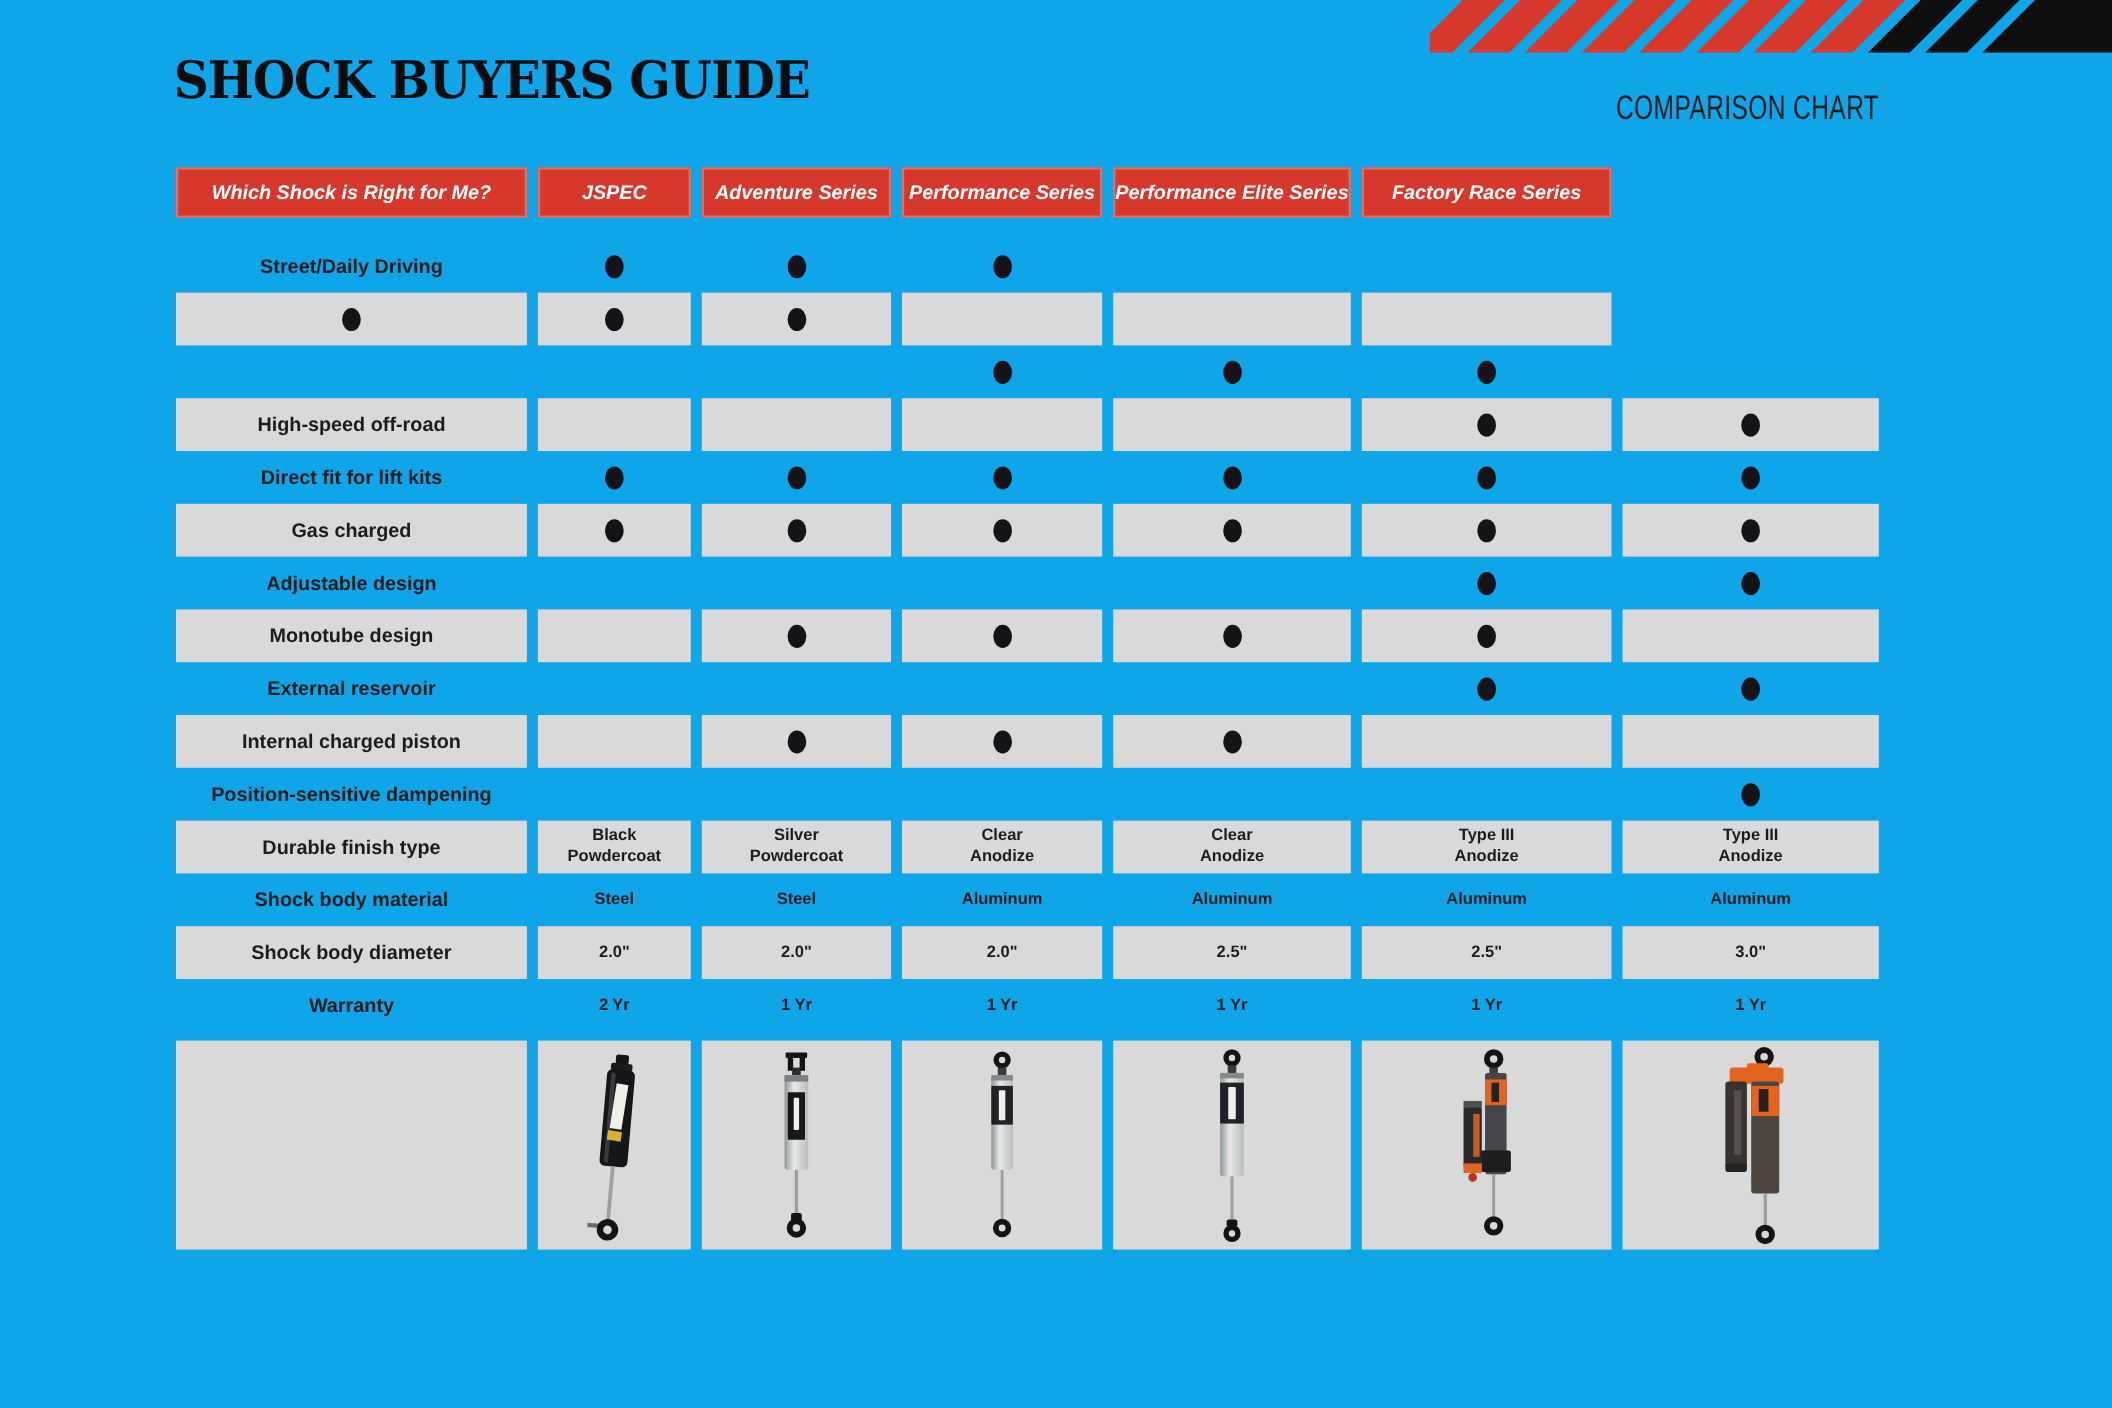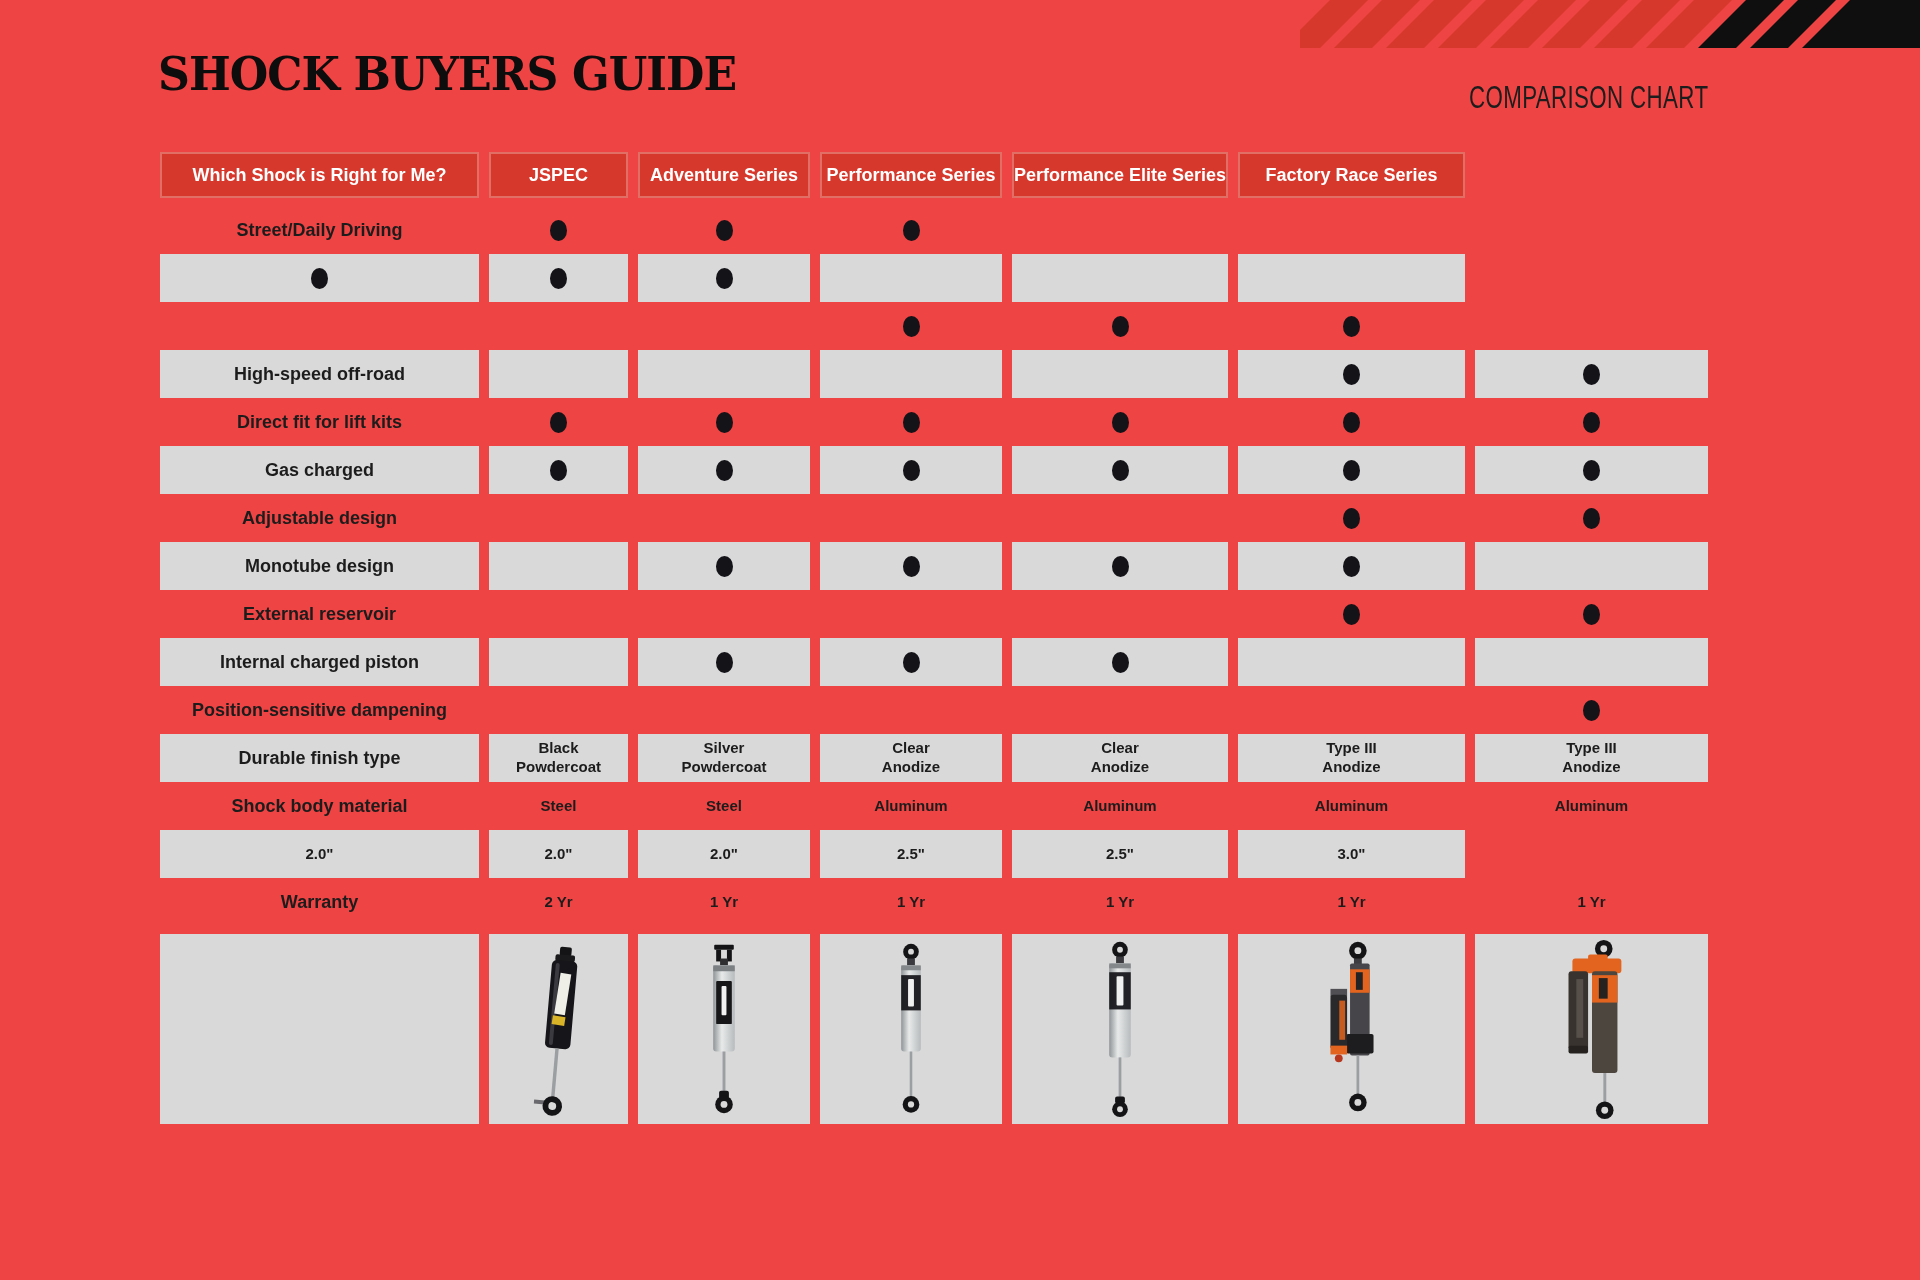--- a/index.html
+++ b/index.html
@@ -1,32 +1,32 @@
 <!DOCTYPE html>
 <html style="--red: #d6382c;"><head>
 <meta charset="utf-8">
 <style>
   html,body{margin:0;padding:0;background:#ffffff;}
-  .canvas{position:relative;width:1920px;height:1280px;background:#ef4444;overflow:hidden;
+  .canvas{position:relative;width:1920px;height:1280px;background:#0ea5e9;overflow:hidden;
           font-family:"Liberation Sans",sans-serif;color:#1b1b1b;}
 
   
   .stripes{position:absolute;top:0;right:0;}
 
   
   .page-title{position:absolute;left:158px;top:46px;
     font-family:"DejaVu Serif",serif;font-weight:bold;font-size:47px;letter-spacing:-1px;
     color:#0d0d0d;transform:scaleX(.94);transform-origin:left top;white-space:nowrap;}
   .subtitle{position:absolute;right:212px;top:80px;font-size:31px;font-weight:500;color:#1d1d1d;
     transform:scaleX(.72);transform-origin:right center;letter-spacing:.5px;white-space:nowrap;}
 
   
   .table{position:absolute;left:160px;top:152px;width:1548px;}
   .row{display:grid;grid-template-columns:319px 139px 172px 182px 216px 227px 233px;column-gap:10px;}
-  .header-row{height:46px;margin-bottom:8px;}
+  .header-row{height:46px;margin-bottom:20px;font-style:italic;}
   .body-row{height:48px;}
   .images-row{height:190px;margin-top:8px;}
   .cell{display:flex;align-items:center;justify-content:center;text-align:center;}
   .hcell{background:var(--red);color:#fff;font-weight:700;font-size:18px;
          box-shadow:inset 0 0 0 2px rgba(255,255,255,.28);}
   .gray .cell{background:#d9d9d9;}
   .label-cell{font-weight:700;font-size:18px;color:#1c1c1c;}
   .spec-cell{font-weight:700;font-size:15px;line-height:1.25;white-space:pre-line;color:#1c1c1c;}
   .dot{width:17px;height:21px;border-radius:50%;background:#131318;}
   .img-cell{background:#d9d9d9;}
@@ -250,20 +250,21 @@
         <div class="row body-row">
           <div class="cell label-cell">Shock body material</div>
           <div class="cell spec-cell">Steel</div>
           <div class="cell spec-cell">Steel</div>
           <div class="cell spec-cell">Aluminum</div>
           <div class="cell spec-cell">Aluminum</div>
           <div class="cell spec-cell">Aluminum</div>
           <div class="cell spec-cell">Aluminum</div>
         </div>
         <div class="row body-row gray">
+          <div class="cell label-cell">Shock body diameter</div>
           <div class="cell spec-cell">2.0"</div>
           <div class="cell spec-cell">2.0"</div>
           <div class="cell spec-cell">2.0"</div>
           <div class="cell spec-cell">2.5"</div>
           <div class="cell spec-cell">2.5"</div>
           <div class="cell spec-cell">3.0"</div>
         </div>
         <div class="row body-row">
           <div class="cell label-cell">Warranty</div>
           <div class="cell spec-cell">2 Yr</div>

